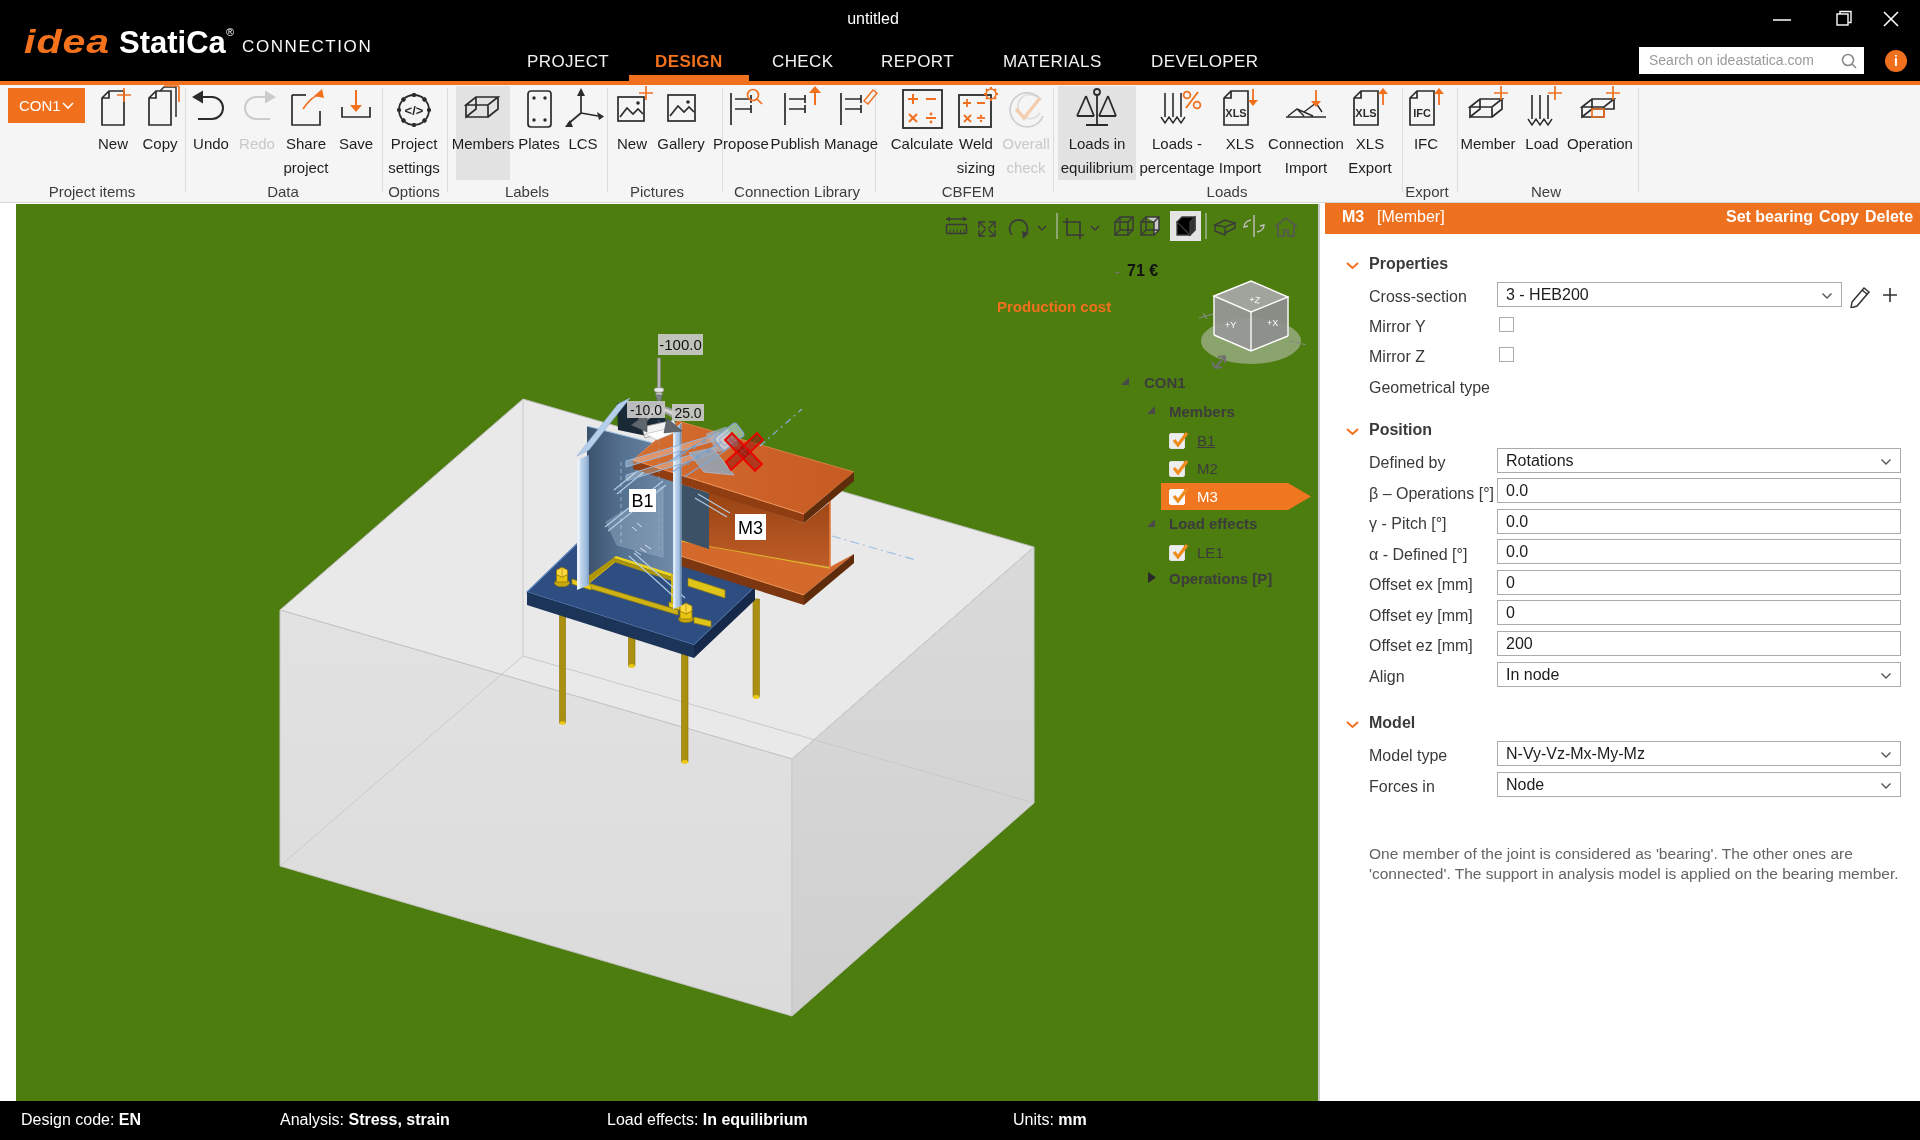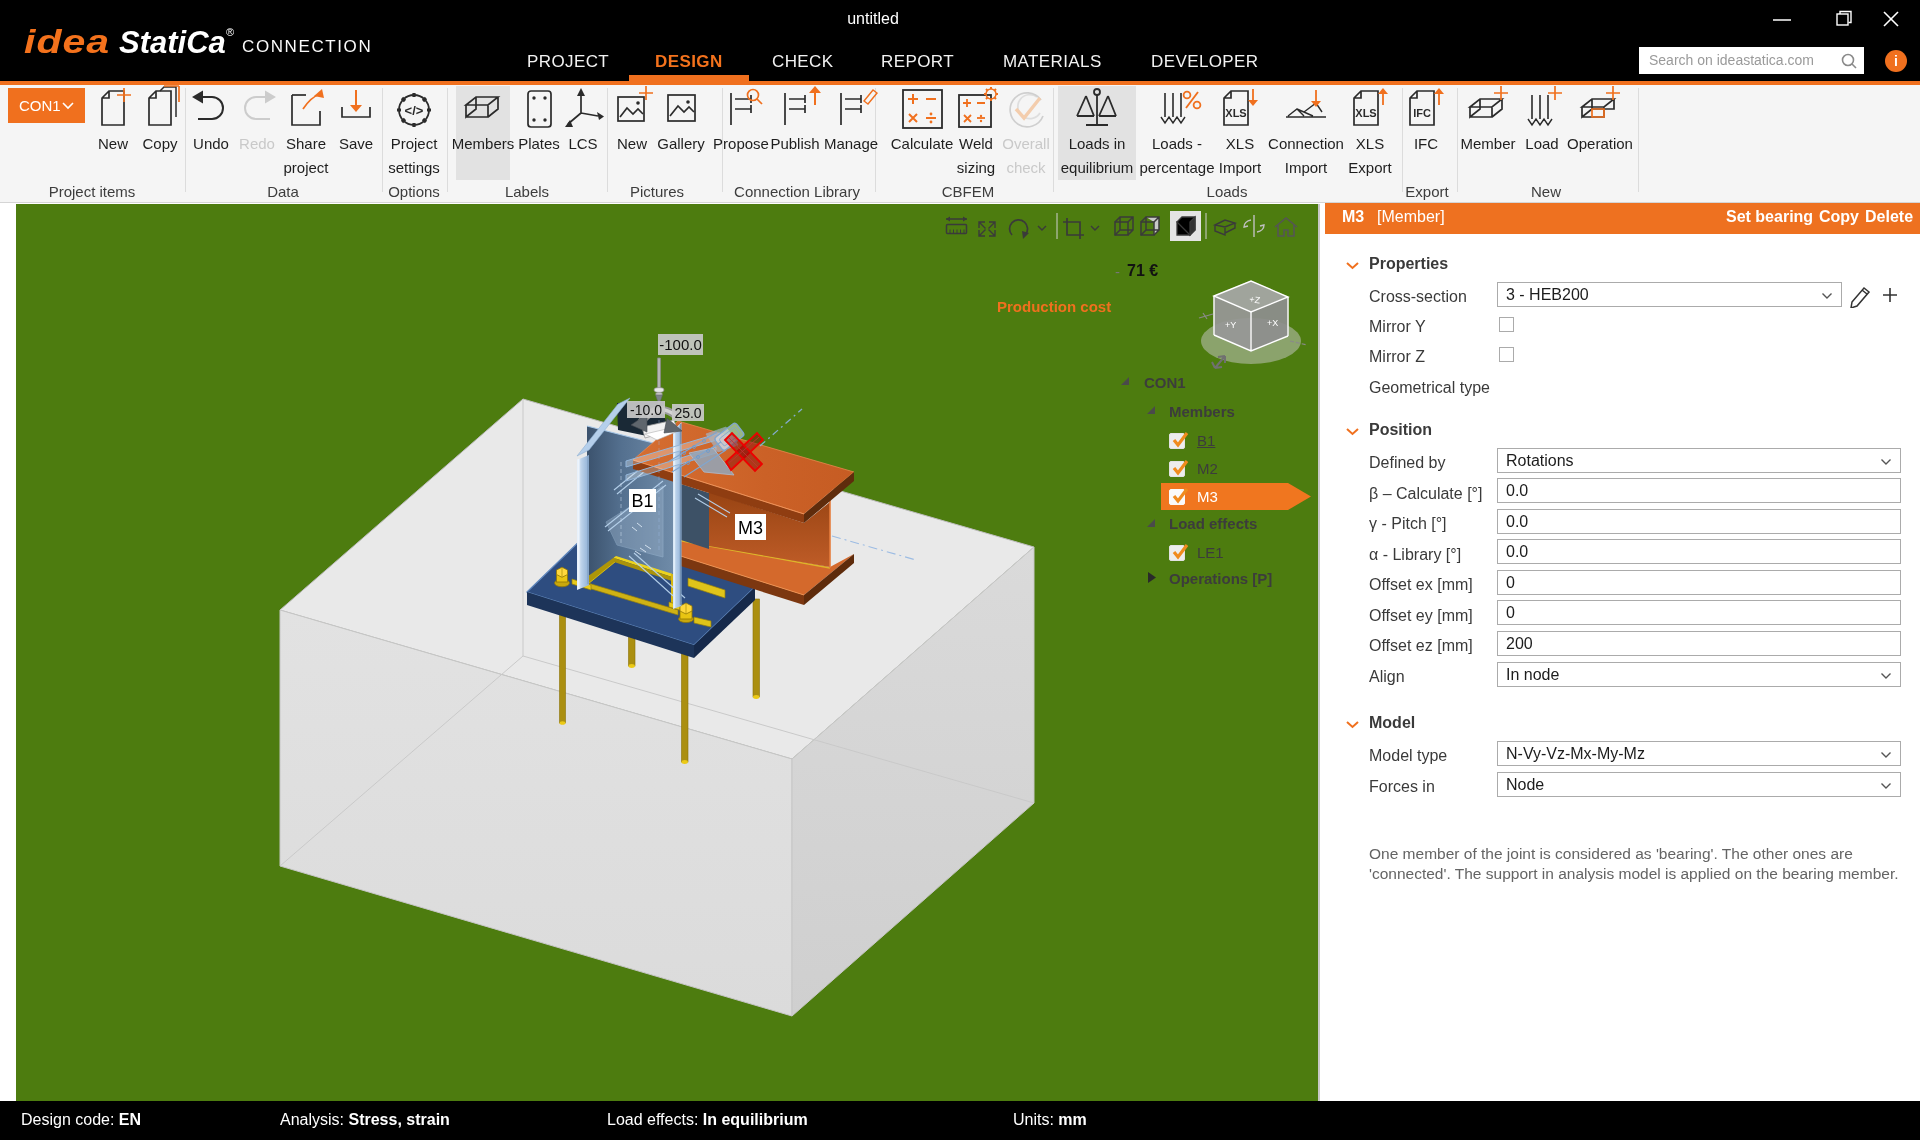--- a/index.html
+++ b/index.html
@@ -6,21 +6,21 @@
 html,body { width:1920px; height:1140px; overflow:hidden; font-family:"Liberation Sans",sans-serif; background:#fff; }
 #app { position:relative; width:1920px; height:1056px; }
 .abs { position:absolute; }
 
 #topbar { position:absolute; left:0; top:0; width:1920px; height:81px; background:#000; }
 #orangeline { position:absolute; left:0; top:81px; width:1920px; height:4px; background:#f0701e; }
 #designbar { position:absolute; left:629px; top:75px; width:120px; height:6px; background:#f0701e; }
 #untitled { position:absolute; left:0; top:10px; width:1746px; text-align:center; color:#fff; font-size:16px; }
 .menu { position:absolute; top:52px; color:#f2f2f2; font-size:17px; letter-spacing:0.4px; }
 #logoidea { position:absolute; left:24px; top:18px; color:#f4721c; font-size:41px; font-weight:900; font-style:italic; letter-spacing:1px; transform:scaleY(0.82);}
-#logostatica { position:absolute; left:119px; top:25px; color:#fff; font-size:31px; font-weight:700; font-style:italic; }
+#logostatica { position:absolute; left:119px; top:25px; color:#fff; font-size:31px; font-weight:700; }
 #logor { position:absolute; left:226px; top:26px; color:#fff; font-size:11px;}
 #logoconn { position:absolute; left:242px; top:37px; color:#fafafa; font-size:17px; letter-spacing:1.6px; }
 #searchbox { position:absolute; left:1639px; top:47px; width:225px; height:27px; background:#fff; }
 #searchtext { position:absolute; left:10px; top:5px; color:#9a9a9a; font-size:14px; }
 
 #ribbon { position:absolute; left:0; top:85px; width:1920px; height:118px; background:#f5f5f5; border-bottom:1px solid #d5d5d5; }
 
 #viewport { position:absolute; left:16px; top:204px; width:1318px; height:897px; background:#4d7c0f; overflow:hidden; }
 #vdivider { position:absolute; left:1318px; top:204px; width:2px; height:897px; background:#c8c8c8; }
 
@@ -646,25 +646,25 @@
     <div class="rpcb" style="top:143px;"></div>
     <div class="rplabel" style="top:175px;">Geometrical type</div>
     <svg class="abs" style="left:25px;top:223px;" width="15" height="10">
         <path d="M2 2 l5.5 5 l5.5 -5" stroke="#f0701e" stroke-width="2" fill="none"></path>
       </svg>
     <div class="sechead" style="top:217px;">Position</div>
     <div class="rplabel" style="top:250px;">Defined by</div>
     <div class="rpfield" style="top:244px;">Rotations<svg style="position:absolute;right:8px;top:9px;" width="12" height="8">
           <path d="M1.5 1.5 l4.5 4.5 l4.5 -4.5" stroke="#555" stroke-width="1.4" fill="none"></path>
         </svg></div>
-    <div class="rplabel" style="top:281px;">β – Calculate [°]</div>
+    <div class="rplabel" style="top:281px;">β – Operations [°]</div>
     <div class="rpfield" style="top:274px;">0.0</div>
     <div class="rplabel" style="top:311px;">γ - Pitch [°]</div>
     <div class="rpfield" style="top:305px;">0.0</div>
-    <div class="rplabel" style="top:342px;">α - Library [°]</div>
+    <div class="rplabel" style="top:342px;">α - Defined [°]</div>
     <div class="rpfield" style="top:335px;">0.0</div>
     <div class="rplabel" style="top:372px;">Offset ex [mm]</div>
     <div class="rpfield" style="top:366px;">0</div>
     <div class="rplabel" style="top:403px;">Offset ey [mm]</div>
     <div class="rpfield" style="top:396px;">0</div>
     <div class="rplabel" style="top:433px;">Offset ez [mm]</div>
     <div class="rpfield" style="top:427px;">200</div>
     <div class="rplabel" style="top:464px;">Align</div>
     <div class="rpfield" style="top:458px;">In node<svg style="position:absolute;right:8px;top:9px;" width="12" height="8">
           <path d="M1.5 1.5 l4.5 4.5 l4.5 -4.5" stroke="#555" stroke-width="1.4" fill="none"></path>

